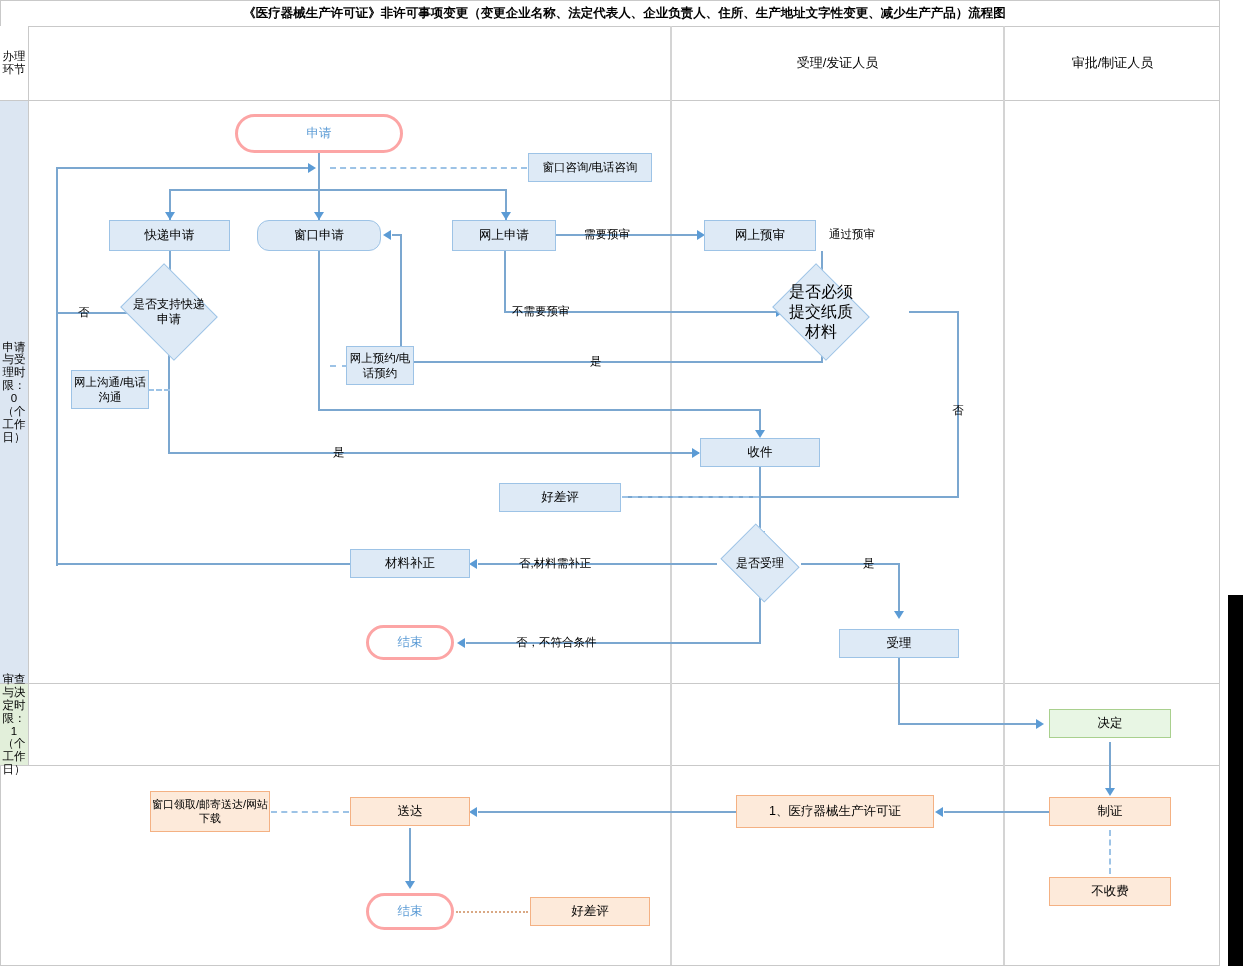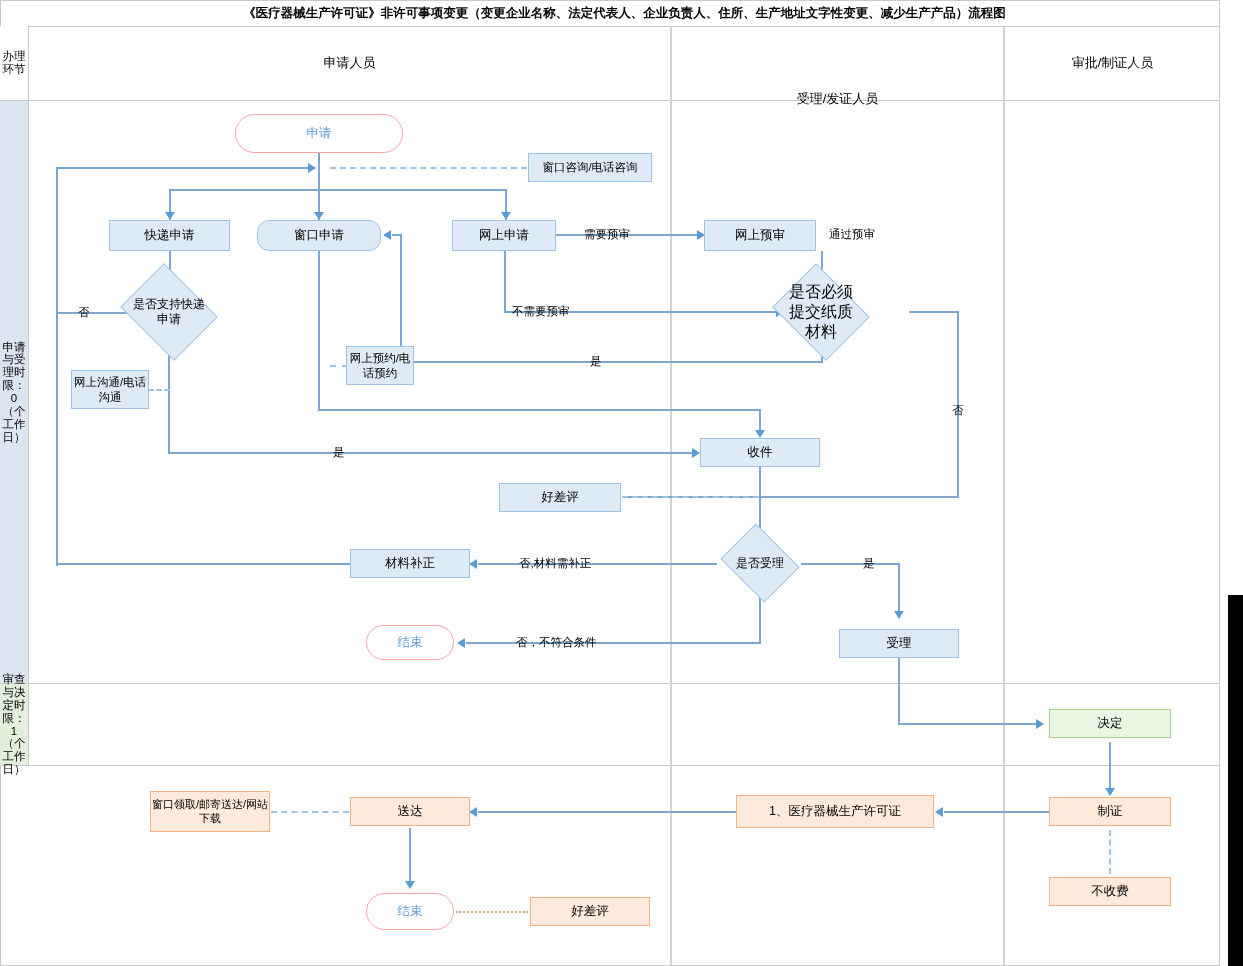--- a/index.html
+++ b/index.html
@@ -24,21 +24,21 @@
   .title { position:absolute; left:29px; top:0; width:1191px; height:26px;
            display:flex; align-items:center; justify-content:center;
            font-size:12.5px; font-weight:bold; color:#000; letter-spacing:0px;
            white-space:nowrap; }
 
   
   .hdr { position:absolute; top:26px; height:74px;
          display:flex; align-items:center; justify-content:center;
          font-size:13px; color:#000; }
   .hdr-a { left:29px;  width:641px; }
-  .hdr-b { left:672px; width:331px;margin-top:36px; }
+  .hdr-b { left:672px; width:331px; }
   .hdr-c { left:1005px;width:215px; }
 
   
   .stage { position:absolute; left:0; width:29px;
            display:flex; align-items:center; justify-content:center;
            font-size:11.5px; color:#000; line-height:1.12;
            text-align:center; word-break:break-all;
            border-right:1px solid #c9c9c9; }
   .stage-hdr { top:26px;  height:74px;  background:#ffffff; }
   .stage-1  { top:101px; height:582px; background:#dce6f2; }
@@ -48,21 +48,21 @@
   
   .rail { position:absolute; left:1228px; top:595px; width:15px; height:371px;
           background:#000000; }
 
   
   .node { position:absolute; display:flex; align-items:center;
           justify-content:center; text-align:center;
           font-size:12.5px; line-height:1.25; color:#000;
           border:1px solid #9dc3e6; background:#deeaf6; }
   .node.term { border-radius:22px; color:#5b9bd5; background:#ffffff;
-               border:1px solid #fca5a5; }
+               border:3px solid #fca5a5; }
   .node.green { background:#e8f6e4; border-color:#a9d08e; }
   .node.orange{ background:#fdeada; border-color:#f4b183; }
   .node.diamond { border:none; background:transparent; }
   .diamond-shape { position:absolute; left:0; top:0; width:100%; height:100%;
         background:#deeaf6; border:1px solid #9dc3e6;
         transform:rotate(45deg); }
   .diamond-txt { position:relative; z-index:2; }
 
   
   .ln { position:absolute; background:#7ba7d0; }
@@ -98,21 +98,20 @@
   <div class="vline" style="left:670px; top:26px;  height:75px;"></div>
   <div class="vline" style="left:670px; top:101px; height:864px;"></div>
   <div class="vline" style="left:1003px;top:26px;  height:75px;"></div>
   <div class="vline" style="left:1003px;top:101px; height:864px;"></div>
 
   <div class="rail"></div>
 
   <div class="title">《医疗器械生产许可证》非许可事项变更（变更企业名称、法定代表人、企业负责人、住所、生产地址文字性变更、减少生产产品）流程图</div>
 
   <div class="stage stage-hdr">办理环节</div>
-  <div class="hdr hdr-a">申请人员</div>
   <div class="hdr hdr-b">受理/发证人员</div>
   <div class="hdr hdr-c">审批/制证人员</div>
 
   <div class="stage stage-1">申请与受理时限：0（个工作日）</div>
   <div class="stage stage-2">审查与决定时限：1（个工作日）</div>
 
   <div class="ln lnv" style="left:318px; top:153px; height:75px;"></div>
 
   <div class="dashh" style="left:330px; top:167px; width:197px;"></div>
 

